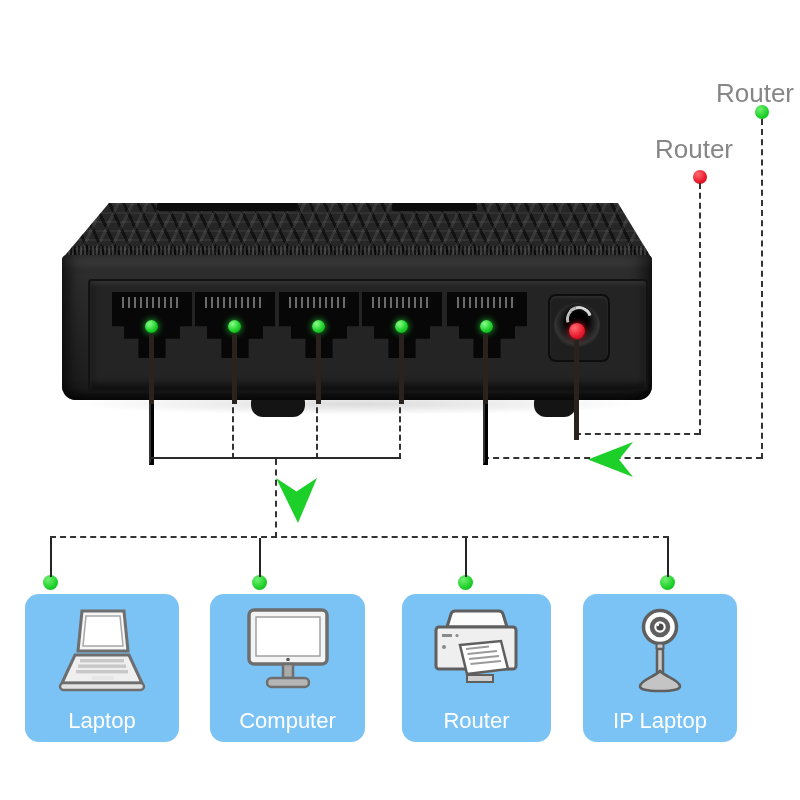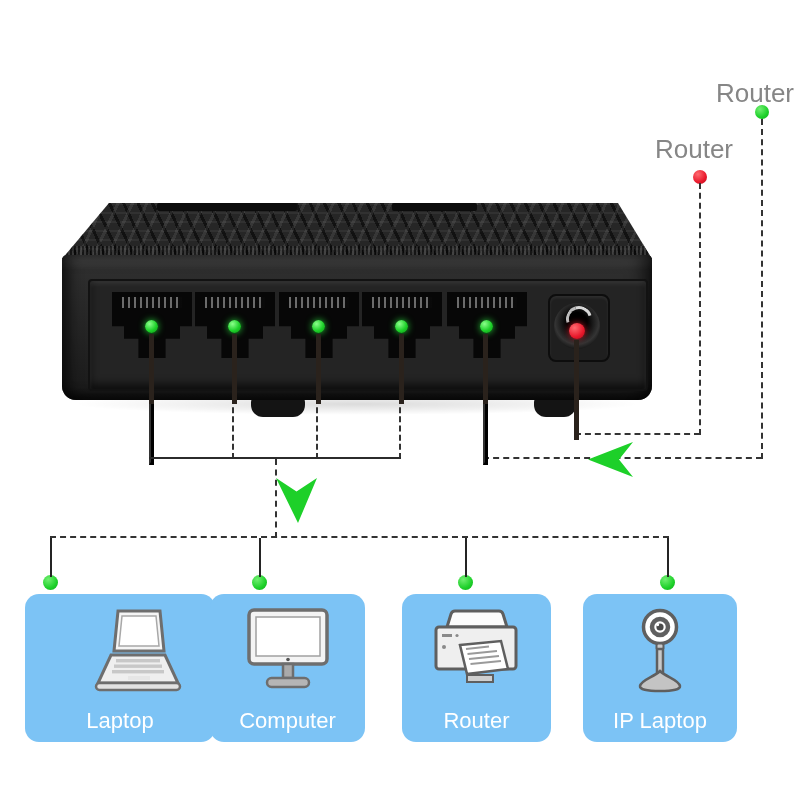--- a/index.html
+++ b/index.html
@@ -96,21 +96,21 @@
       background:radial-gradient(circle at 50% 42%, #000 28%, #343434 62%, #141414 78%);}
   .jack .pin{position:absolute;left:12px;top:3px;width:20px;height:20px;border-radius:50%;
       border:3px solid transparent;border-top-color:#d8d8d8;border-left-color:#bdbdbd;
       transform:rotate(28deg);}
   .jack .led{position:absolute;left:15px;top:20px;width:16px;height:16px;border-radius:50%;
       background:radial-gradient(circle at 35% 30%, #ff6a70, var(--red) 60%, #a70c1a);
       box-shadow:0 0 6px rgba(230,30,45,.85);}
 
   
   .card{position:absolute;top:594px;height:148px;background:var(--blue);border-radius:14px;z-index:2;}
-  .c1{left:25px;width:154px;padding-left:36px;} .c2{left:210px;width:155px;}
+  .c1{left:25px;width:154px;} .c2{left:210px;width:155px;}
   .c3{left:402px;width:149px;} .c4{left:583px;width:154px;}
   .card svg{display:block;margin:13px auto 0 auto;}
   .card-label{position:absolute;left:0;right:0;bottom:8px;text-align:center;
       color:var(--label-text);font-size:22px;}
 </style>
 </head>
 <body>
 
 <div class="canvas">
 

